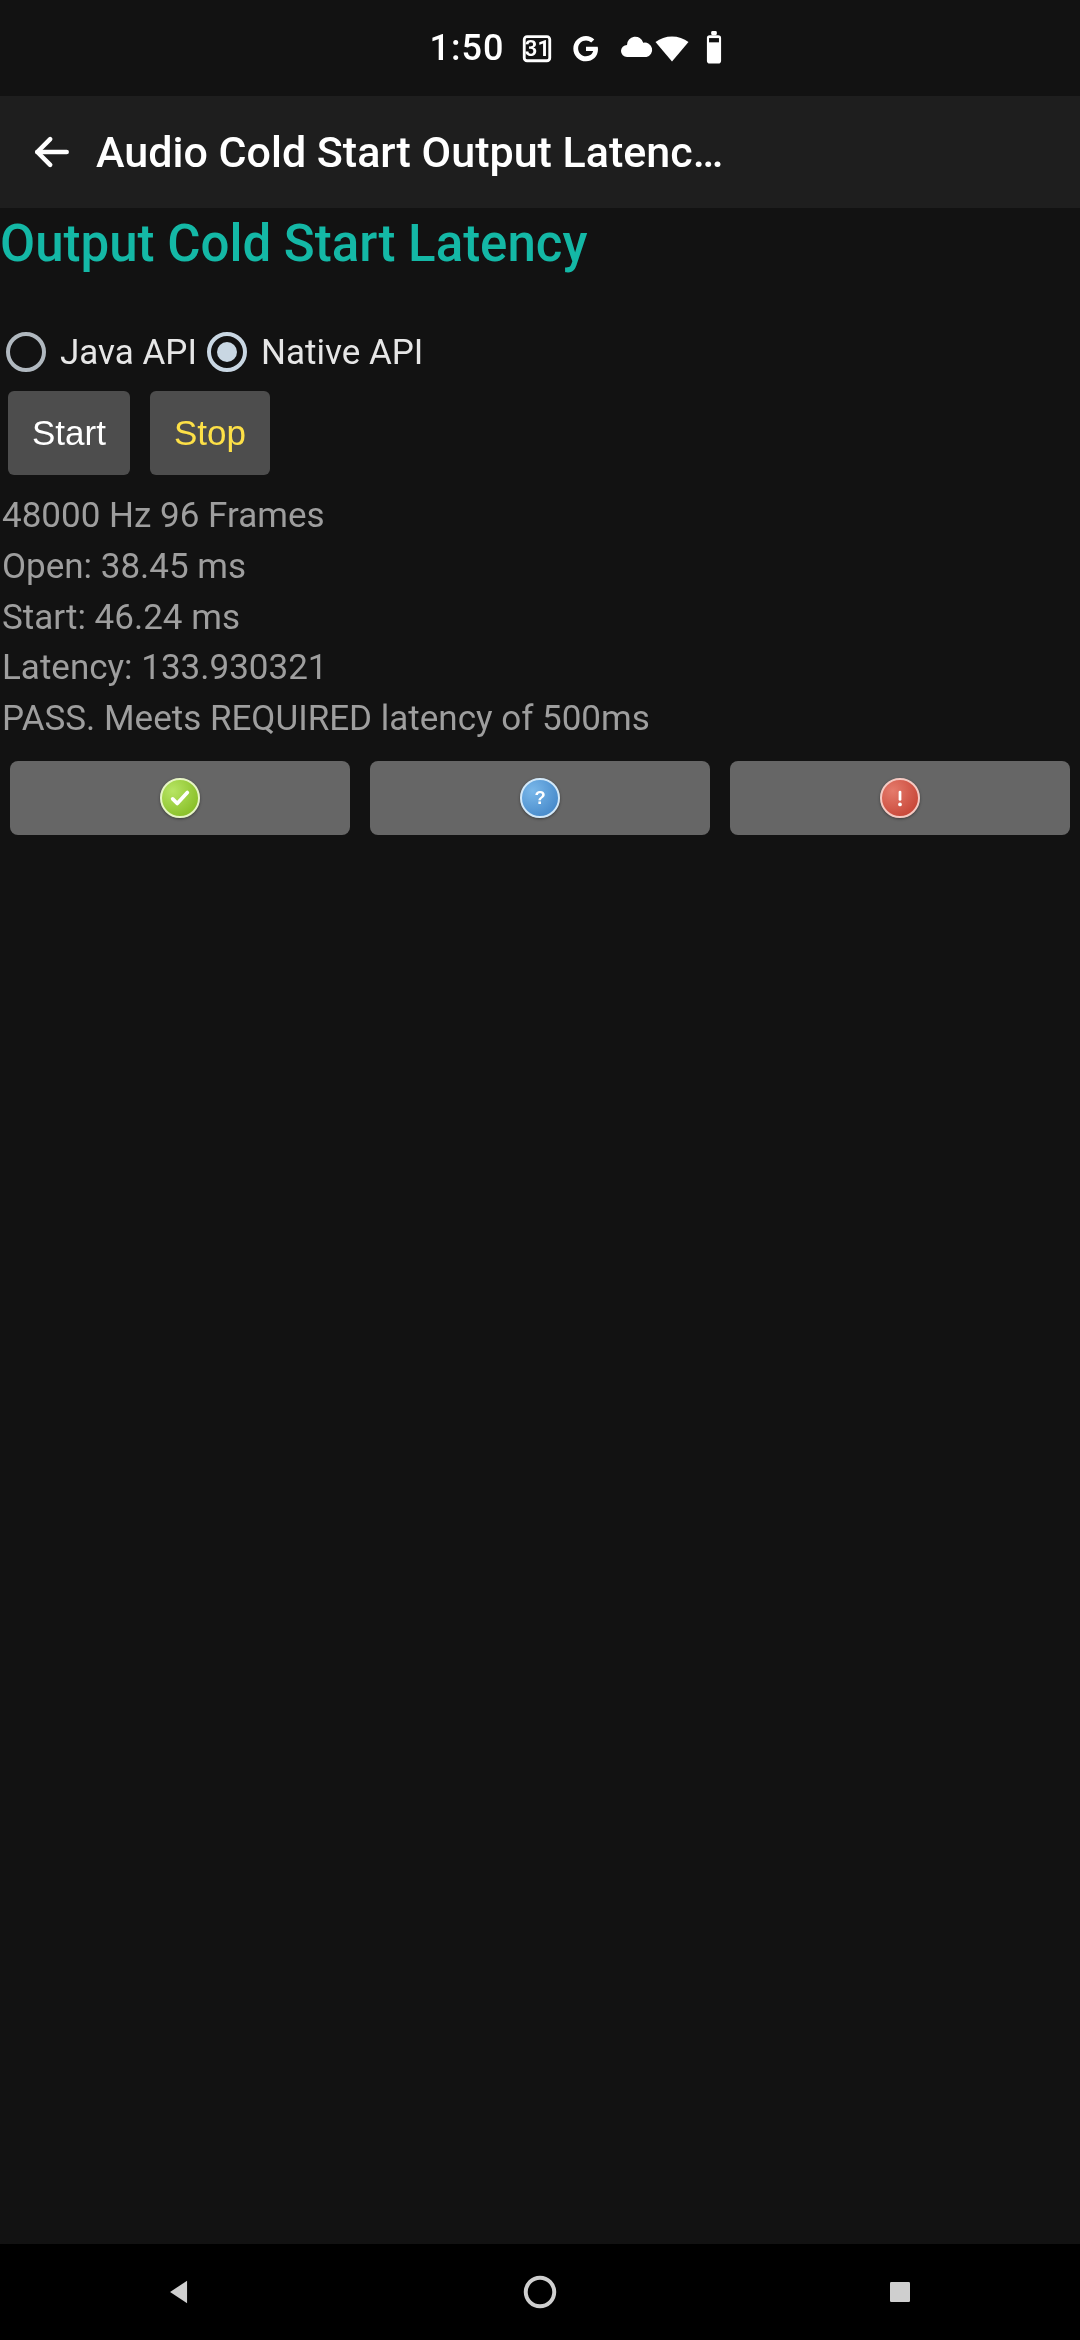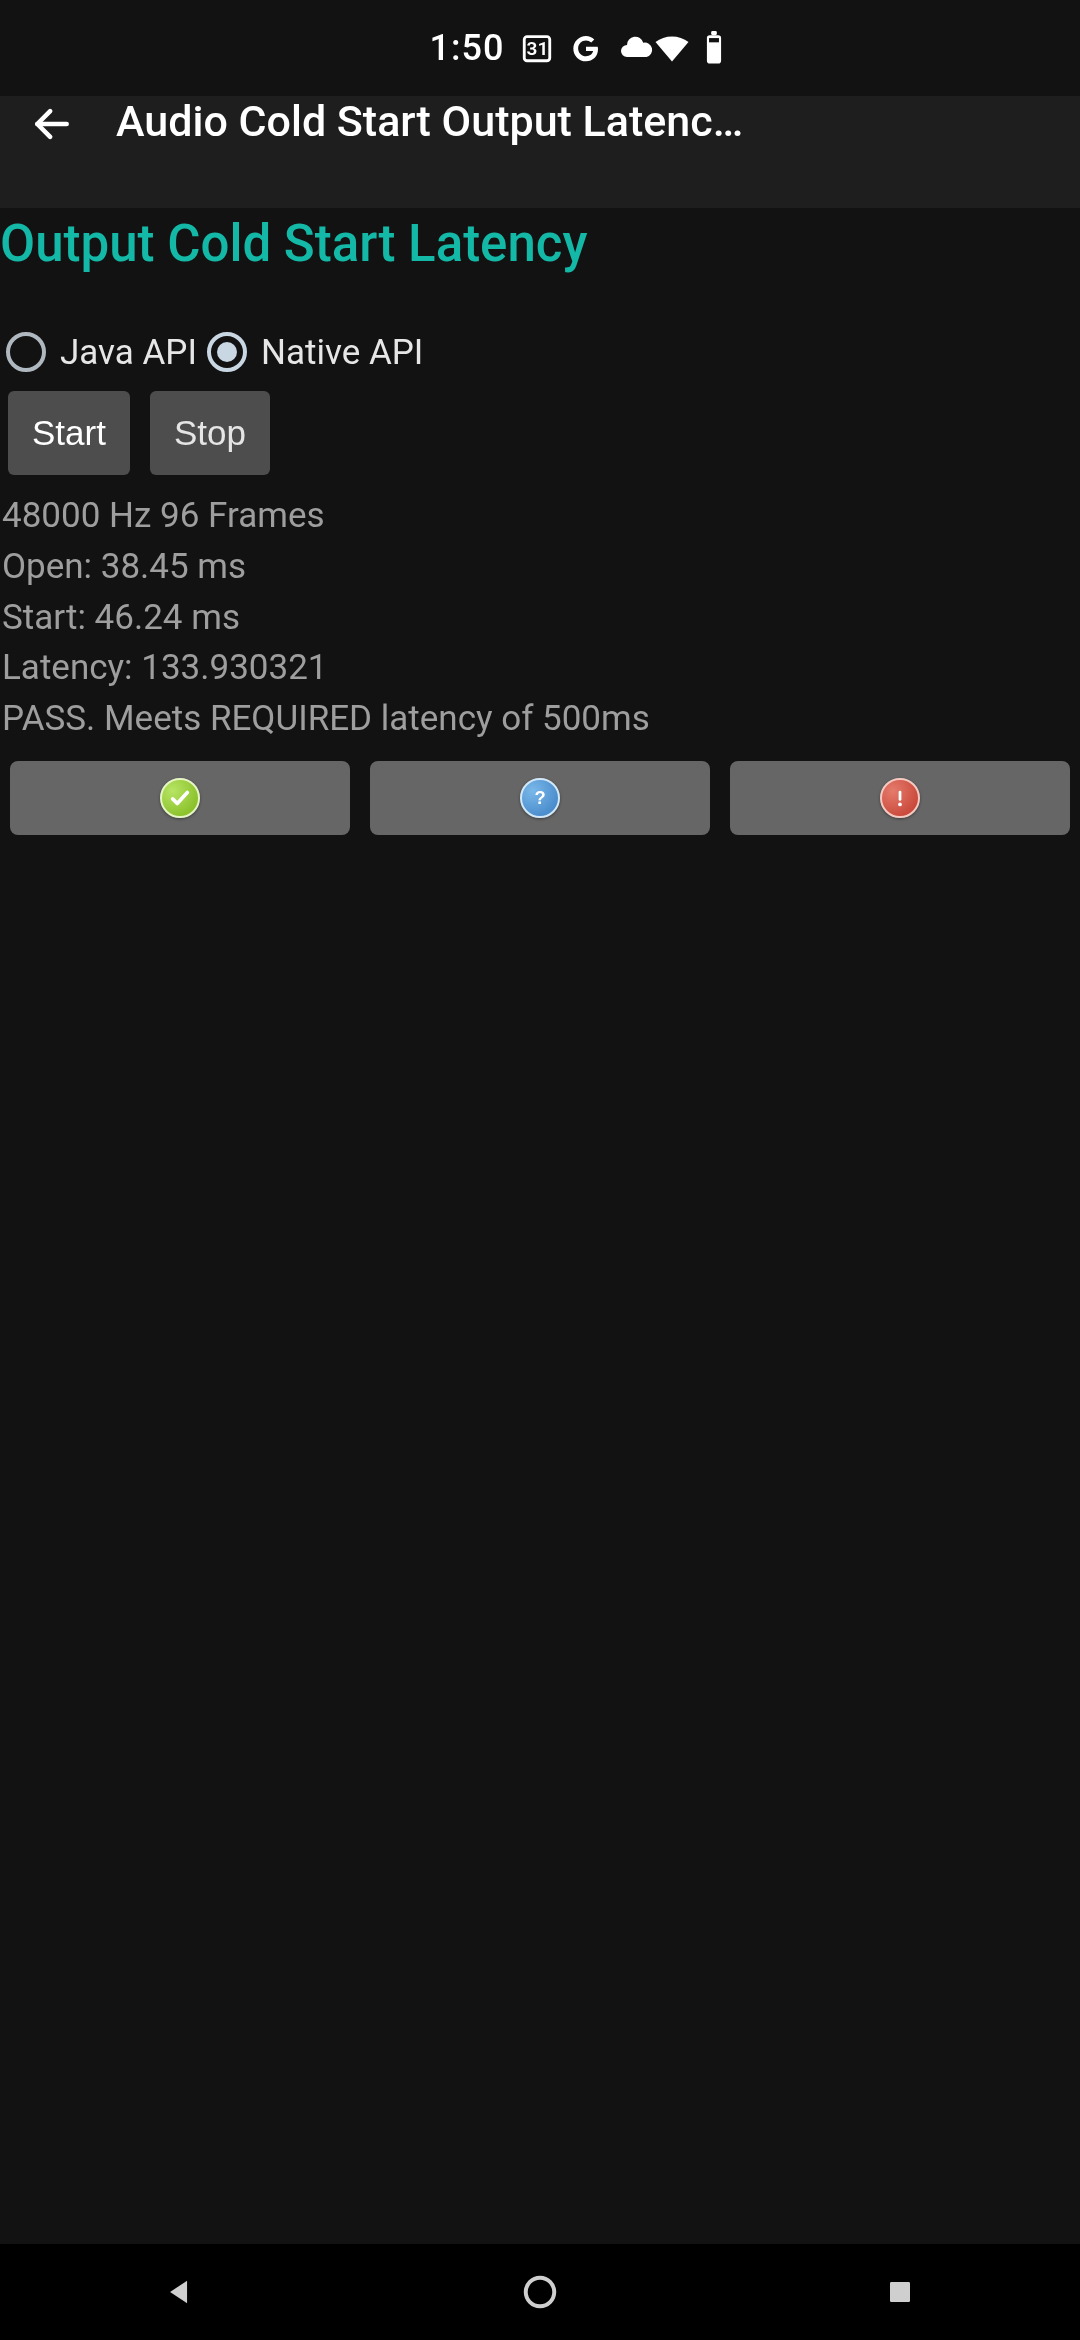--- a/index.html
+++ b/index.html
@@ -6,39 +6,39 @@
     html, body { width: 1080px; height: 2340px; background: #121212; font-family: Roboto, Arial, sans-serif; color: #e0e0e0; overflow: hidden; }
     
     
     .status-bar { height: 96px; display: flex; align-items: center; justify-content: center; padding: 0 36px 0 110px; color: #fff; }
     .status-left { display: flex; align-items: center; gap: 16px; }
     .status-time { font-size: 36px; font-weight: 500; letter-spacing: 1px; }
     .status-icon-box { display: inline-flex; align-items: center; justify-content: center; }
     .status-right { display: flex; align-items: center; gap: 14px; }
     
     
-    .app-bar { height: 112px; display: flex; padding: 0 24px; gap: 36px; background: #1e1e1e; }
+    .app-bar { height: 112px; display: flex; align-items: center; padding: 0 24px; gap: 16px; background: #1e1e1e; }
     .back-btn { width: 56px; height: 56px; display: flex; align-items: center; justify-content: center; cursor: pointer; }
     .app-title { font-size: 43px; font-weight: 500; color: #fff; white-space: nowrap; overflow: hidden; text-overflow: ellipsis; flex: 1; }
     
     
     .content { padding: 0; }
     .section-heading { font-size: 51px; font-weight: 500; color: #14b8a6; padding: 6px 0 10px 0; }
     
     .radio-row { display: flex; align-items: center; gap: 10px; padding: 8px 6px 18px 6px; }
     .radio-group { display: inline-flex; align-items: flex-start; gap: 14px; cursor: pointer; margin-top: 41px; }
     .radio-outer { width: 40px; height: 40px; border: 4px solid #b0b8bf; border-radius: 50%; display: flex; align-items: center; justify-content: center; }
     .radio-outer.selected { border-color: #c9d7e3; }
     .radio-inner { width: 20px; height: 20px; border-radius: 50%; background: #c9d7e3; display: none; }
     .radio-outer.selected .radio-inner { display: block; }
     .radio-label { font-size: 35px; color: #e6e6e6; }
     
     .button-row { display: flex; gap: 20px; padding: 0 8px 16px 8px; }
     .mat-btn { background: #4d4d4d; color: #fff; font-size: 35px; font-weight: 500; border: none; border-radius: 6px; padding: 22px 24px; cursor: pointer; }
-    .mat-btn:disabled { color: #e5e5e5; cursor: default; }
+    .mat-btn:disabled { color: #fde047; cursor: default; }
     
     .result-text { font-size: 35px; color: #9e9e9e; line-height: 1.45; padding: 0 2px 16px 2px; white-space: pre-line; }
     
     .fab-row { display: flex; gap: 20px; padding: 0 10px; }
     .fab { flex: 1; height: 74px; background: #666666; border-radius: 8px; display: flex; align-items: center; justify-content: center; cursor: pointer; }
     .fab-icon { width: 40px; height: 40px; border-radius: 50%; display: flex; align-items: center; justify-content: center; box-shadow: 0 1px 3px rgba(0,0,0,0.4); }
     .fab-pass { background: radial-gradient(circle at 30% 30%, #b7e564, #7cb518); border: 2px solid #e6f5c4; }
     .fab-info { background: radial-gradient(circle at 30% 30%, #7ab8ea, #3a7ec2); border: 2px solid #d2e8f9; }
     .fab-fail { background: radial-gradient(circle at 30% 30%, #e57b6c, #c0392b); border: 2px solid #f5c9c2; }
     
@@ -49,21 +49,21 @@
 </head>
 <body>
 
 <div class="status-bar">
   <div class="status-left">
     <span class="status-time">1:50</span>
     <span class="status-icon-box">
       <svg width="34" height="34" viewBox="0 0 24 24" fill="none" stroke="#fff" stroke-width="2">
           <rect x="3" y="4" width="18" height="17" rx="2"></rect>
         </svg>
-      <span style="position:absolute;font-size:19px;font-weight:600;color:#fff;">31</span>
+      <span style="position:absolute;font-size:22px;font-weight:600;color:#fff;">31</span>
     </span>
     <span class="status-icon-box">
       <svg width="32" height="32" viewBox="0 0 24 24" fill="#fff">
           <path d="M21.35 11.1H12v3.2h5.35c-.5 2.3-2.5 3.9-5.35 3.9-3.25 0-5.9-2.65-5.9-5.9s2.65-5.9 5.9-5.9c1.5 0 2.85.55 3.9 1.5l2.3-2.3C16.55 3.95 14.4 3 12 3 6.75 3 2.5 7.25 2.5 12.5S6.75 22 12 22c5.05 0 9-3.55 9-9 0-.65-.1-1.3-.25-1.9z"></path>
         </svg>
     </span>
     <span class="status-icon-box">
       <svg width="36" height="36" viewBox="0 0 24 24" fill="#fff">
           <path d="M19 18H6a4 4 0 0 1 0-8 5.5 5.5 0 0 1 10.8-1.5A4.5 4.5 0 0 1 19 18z"></path>
         </svg>

